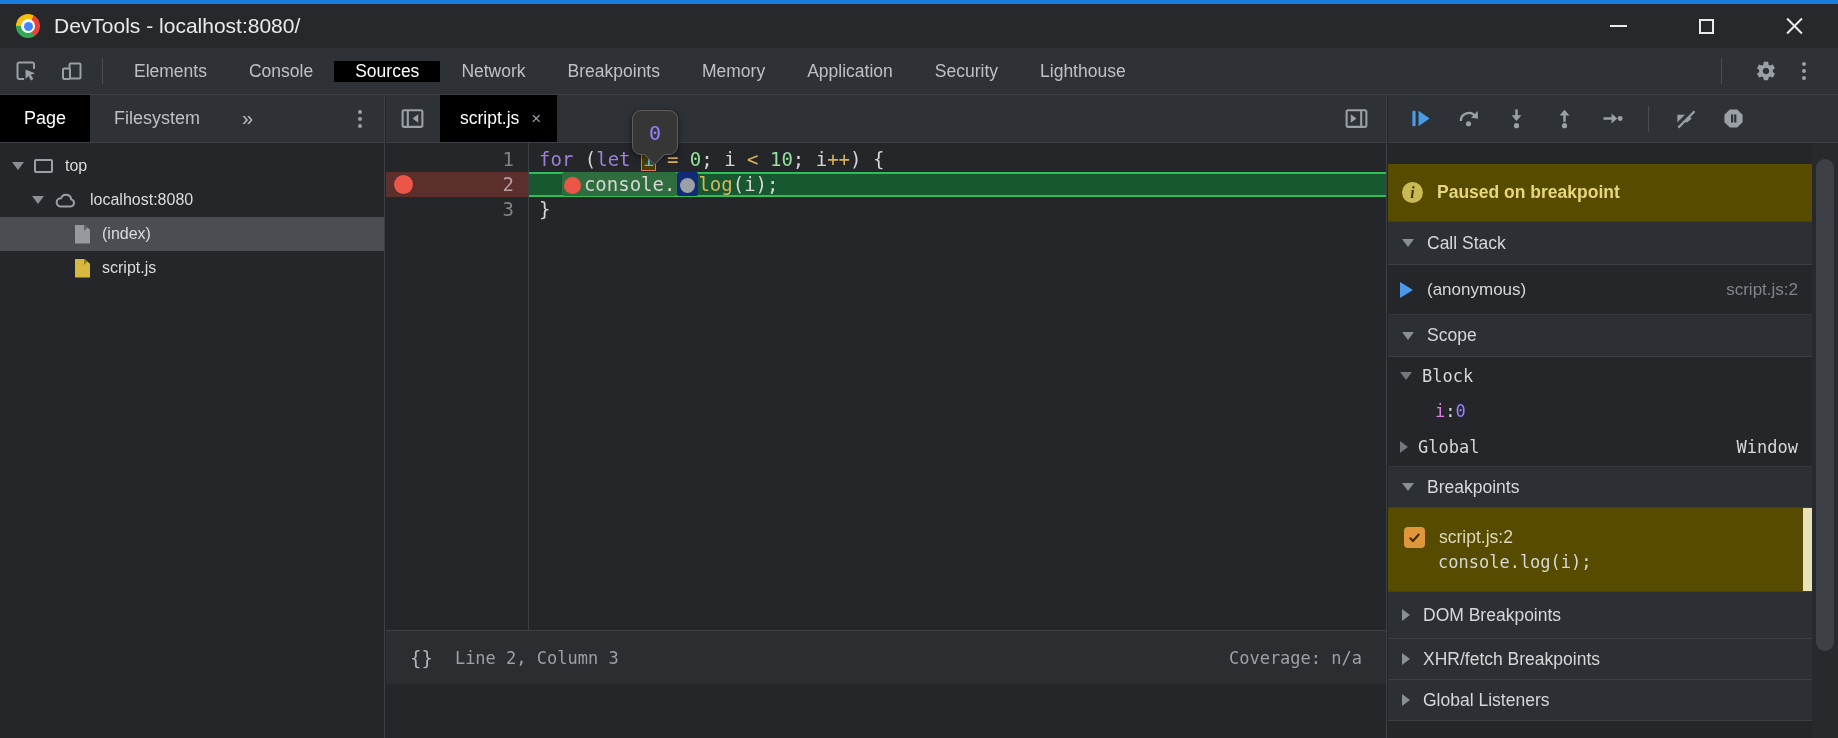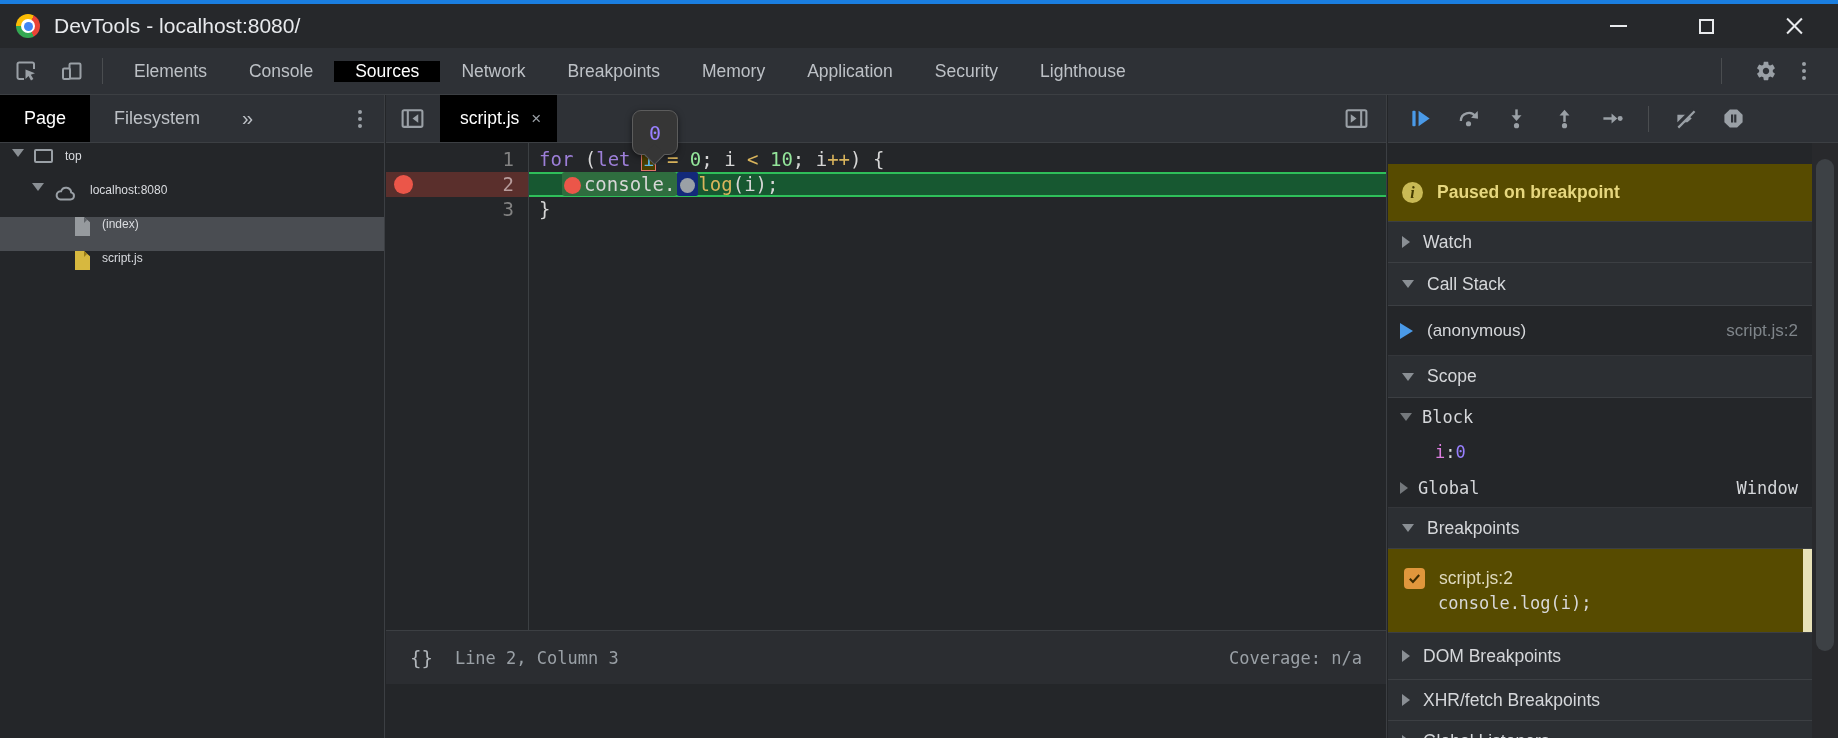--- a/index.html
+++ b/index.html
@@ -48,21 +48,21 @@
   #editor-panel{position:absolute;left:386px;top:95px;width:1001px;height:643px;background:var(--panel);border-right:1px solid var(--border);}
   #right-panel{position:absolute;left:1388px;top:95px;width:450px;height:643px;background:var(--panel);}
 
   .mini-strip{height:48px;background:var(--strip);border-bottom:1px solid var(--border);display:flex;align-items:center;}
   .mini-tab{height:100%;display:flex;align-items:center;padding:0 24px;color:#bdc1c6;font-size:18px;}
   .mini-tab.active{background:var(--black);color:#fff;}
   .chev{color:#bdc1c6;font-size:20px;margin-left:18px;letter-spacing:-2px;}
 
   
   #tree{padding-top:6px;}
-  .trow{height:34px;display:flex;align-items:flex-start;color:var(--text);font-size:12px;}
+  .trow{height:34px;display:flex;align-items:center;color:var(--text);font-size:16px;}
   .trow.selected{background:var(--sel-gray);}
   .tri{width:0;height:0;flex:none;}
   .tri.down{border-left:6.5px solid transparent;border-right:6.5px solid transparent;border-top:8px solid #8a8f94;}
   .tri.right{border-top:6.5px solid transparent;border-bottom:6.5px solid transparent;border-left:8px solid #8a8f94;}
   .ic-frame{width:19px;height:14px;border:2px solid var(--dim);border-radius:2px;}
   .file{width:15px;height:19px;position:relative;background:#969a9e;
     clip-path:polygon(0 0,60% 0,100% 28%,100% 100%,0 100%);}
   .file::after{content:"";position:absolute;right:0;top:0;border-left:6px solid #5f6368;border-top:6px solid transparent;transform:rotate(90deg);}
   .file.js{background:#d7b83f;} .file.js::after{border-left-color:#9c7d18;}
 
@@ -344,24 +344,20 @@
           <div id="rp-thumb"></div>
         </div>
       <div id="rp-rows">
         <div class="rp-gap"></div>
 
         <div class="rp-banner">
           <span class="info-ic">i</span>
           <span>Paused on breakpoint</span>
         </div>
 
-        <div class="rp-header" style="height:41px;">
-          <span class="tri right"></span>
-          <span>Watch</span>
-        </div>
 
         <div class="rp-header" style="height:43px;">
           <span class="tri down"></span>
           <span>Call Stack</span>
         </div>
         <div class="rp-row" style="height:50px;">
           <span class="exec-arrow"></span>
           <span>(anonymous)</span>
           <span class="loc">script.js:2</span>
         </div>

